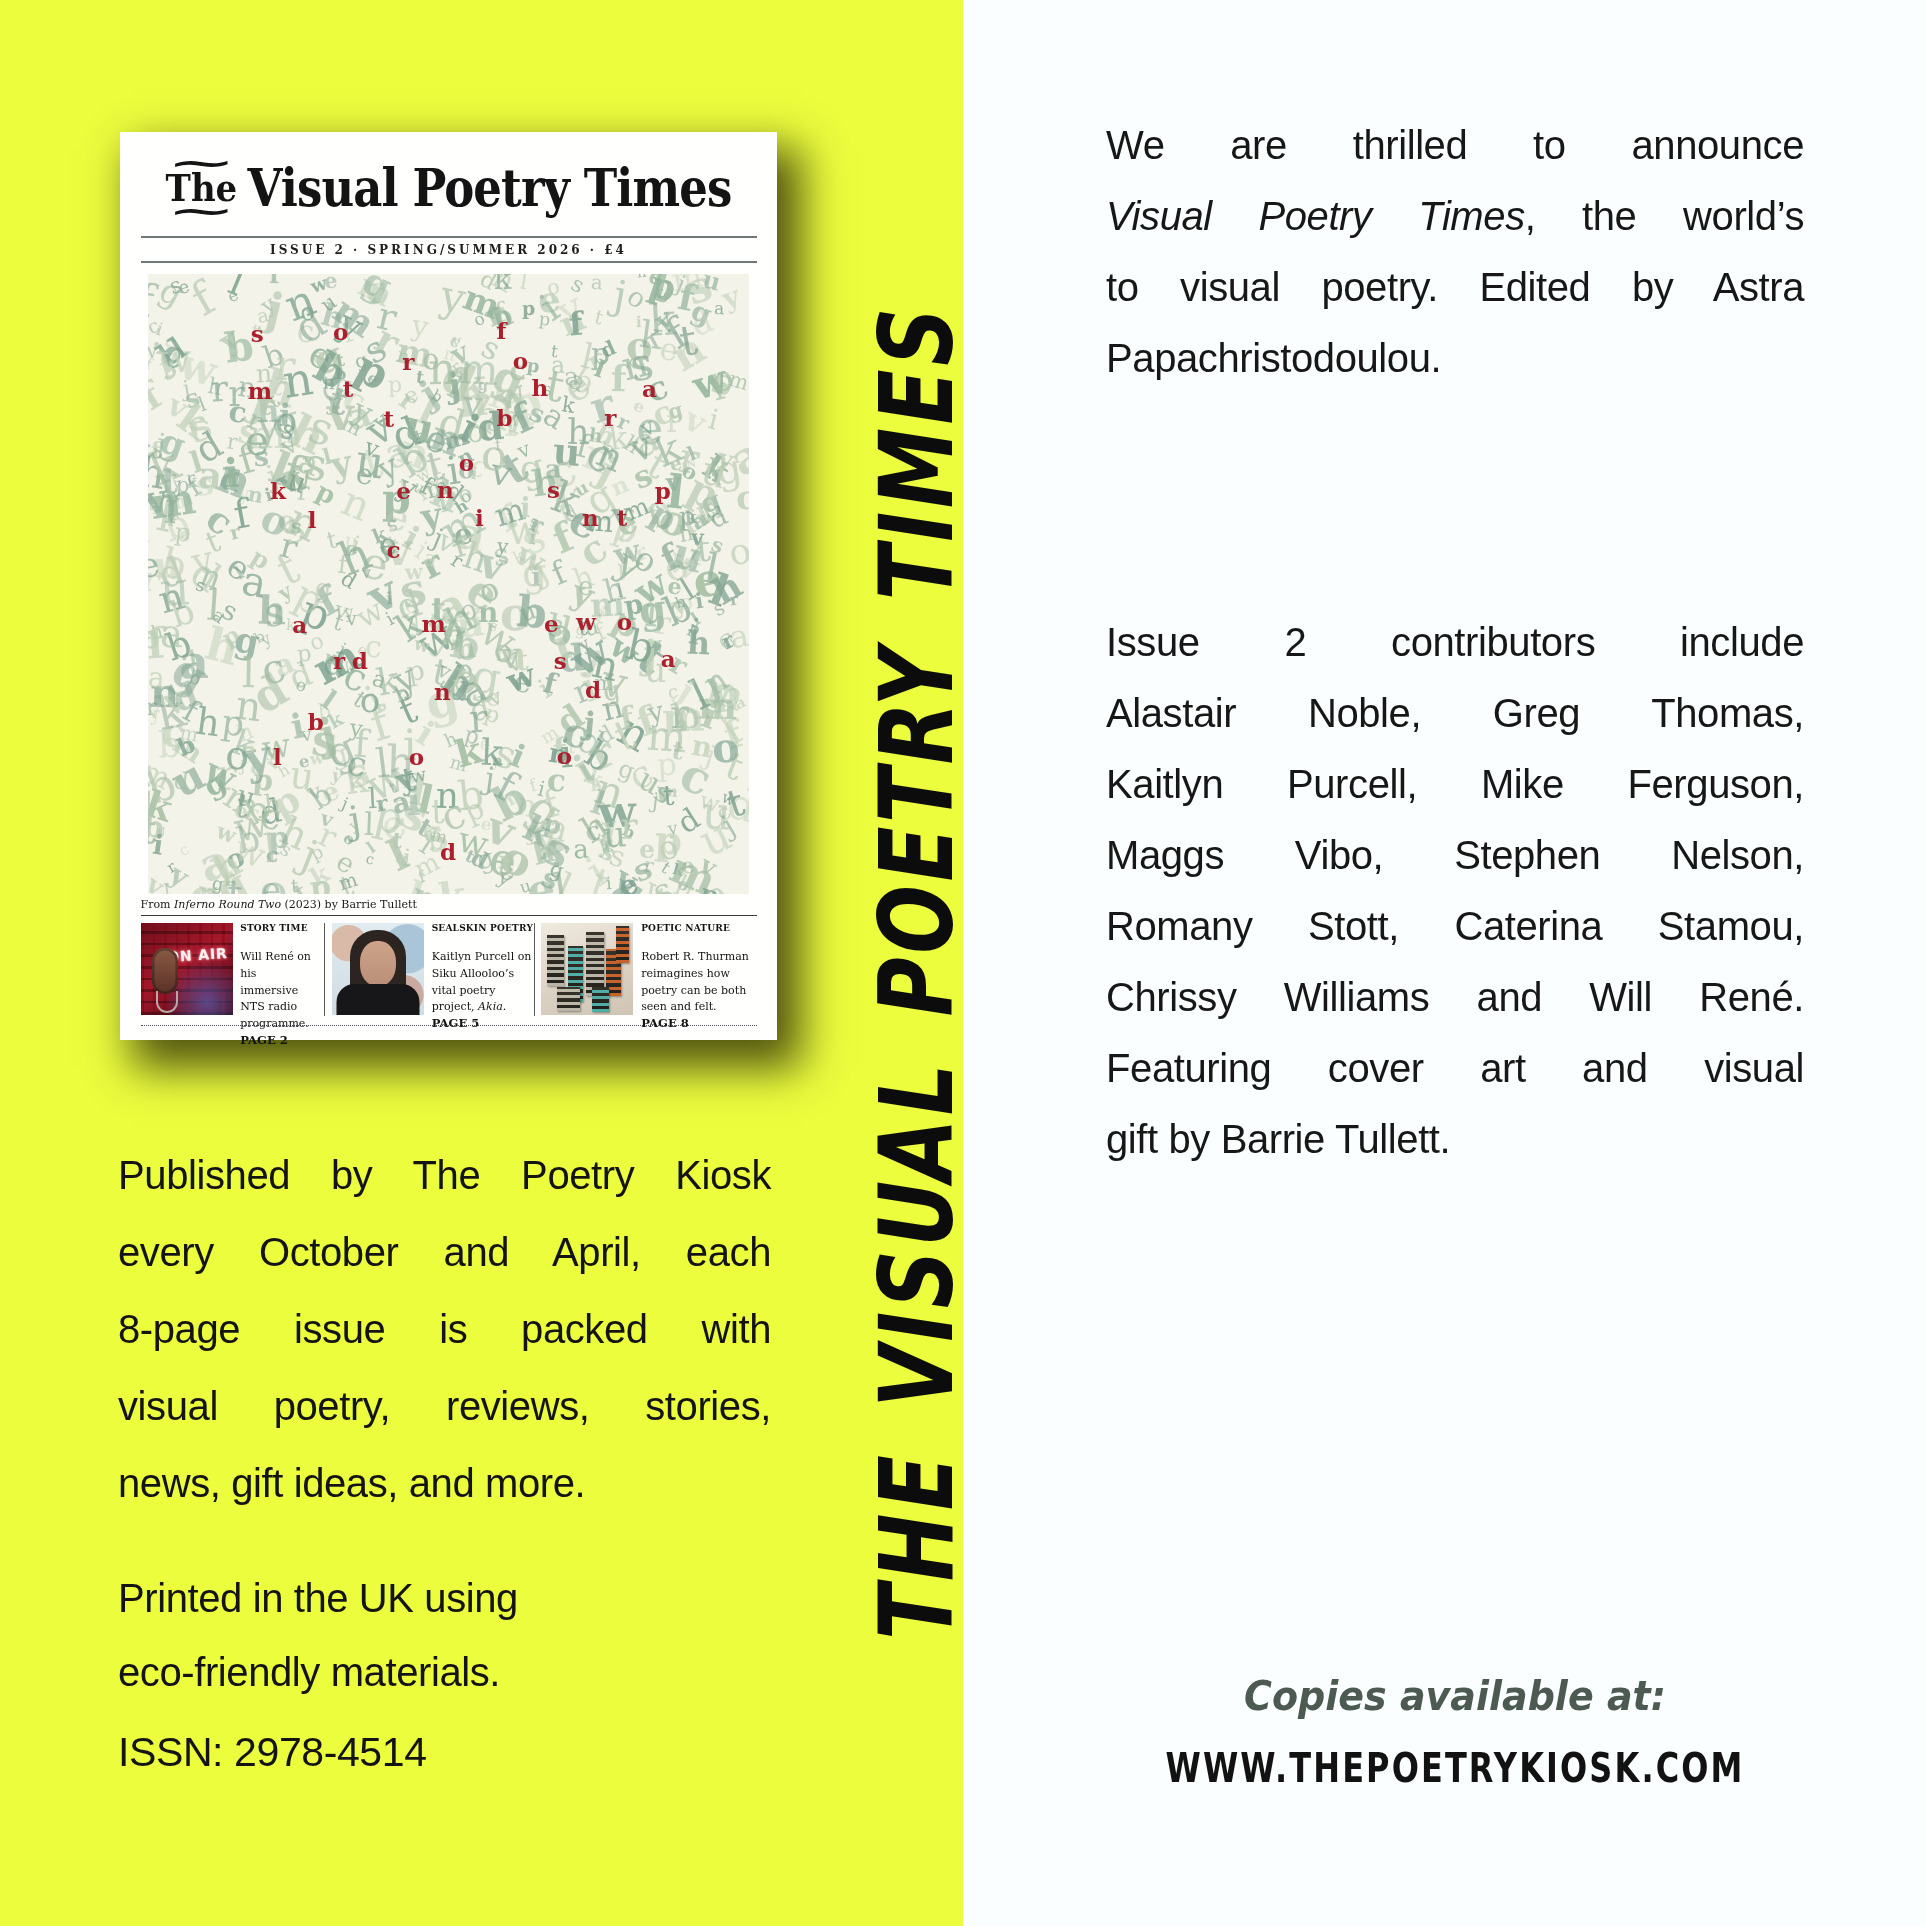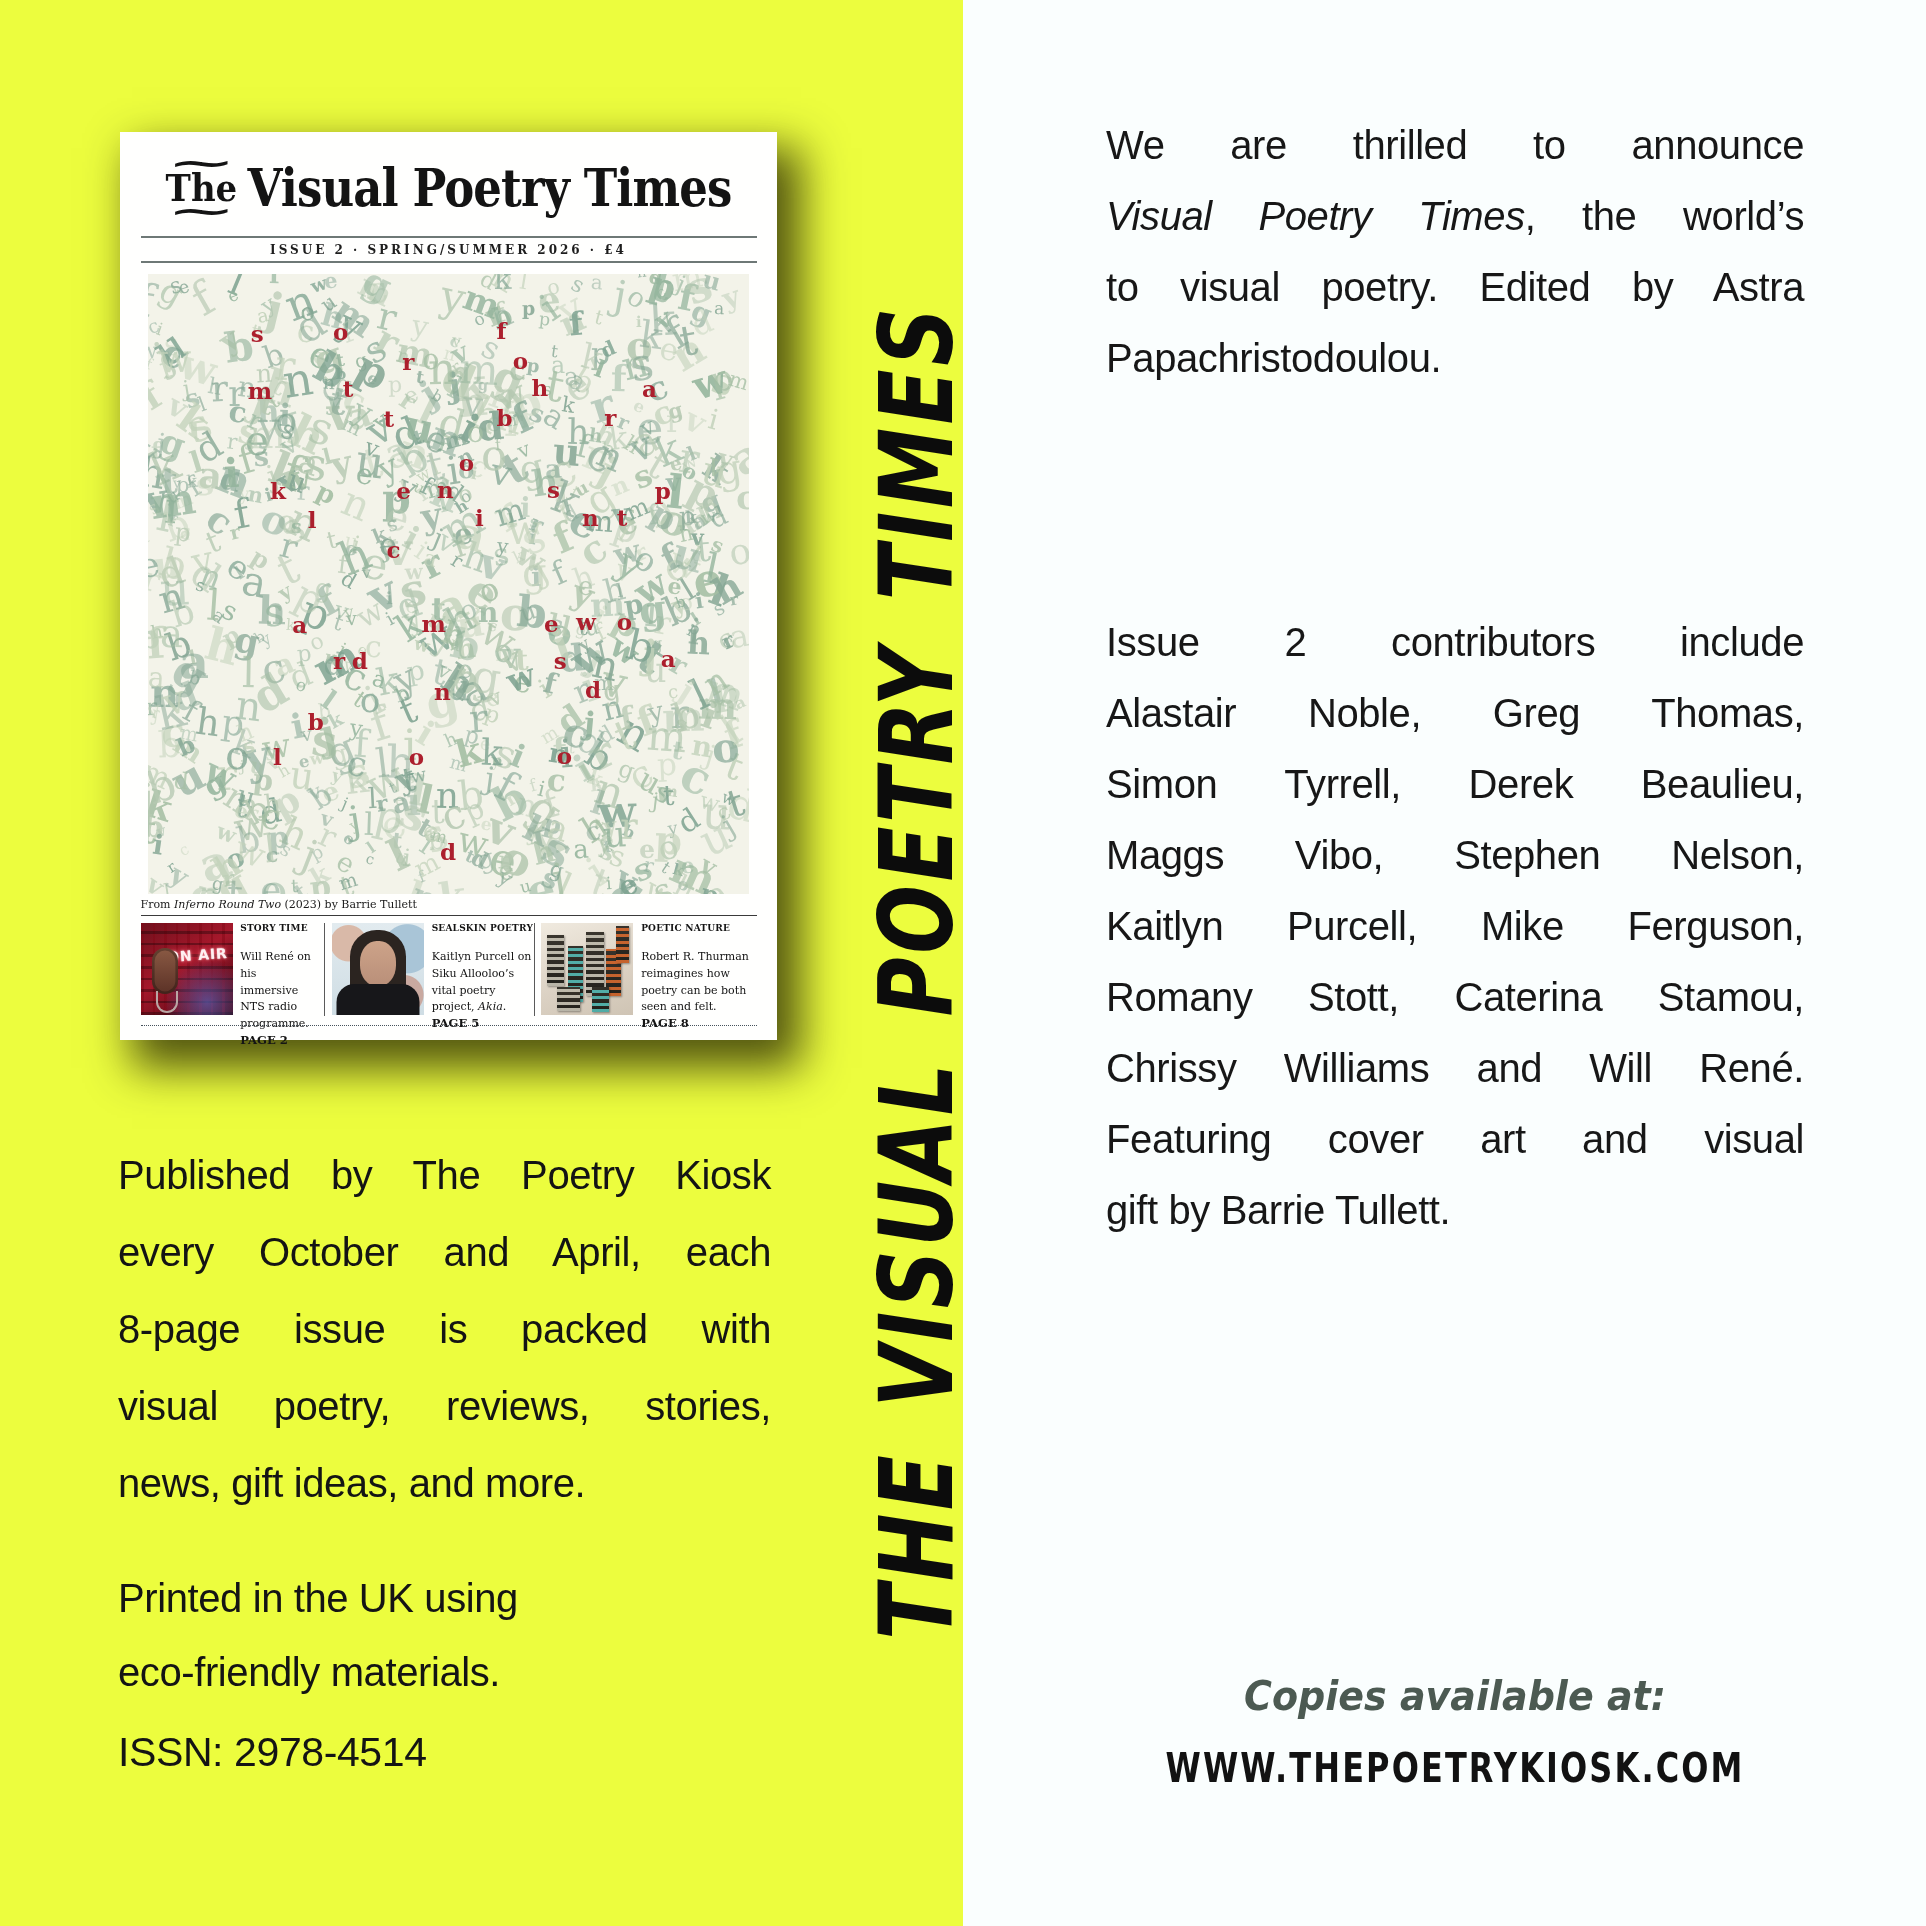--- a/index.html
+++ b/index.html
@@ -1211,23 +1211,22 @@
 
   <div class="textblock para1">
       <div class="pline"><span>We are thrilled to announce</span></div>
       <div class="pline"><i>Visual Poetry Times</i><span>, the world’s</span></div>
       <div class="pline"><span>to visual poetry. Edited by Astra</span></div>
       <div class="pline last"><span>Papachristodoulou.</span></div>
     </div>
   <div class="textblock para2">
       <div class="pline"><span>Issue 2 contributors include</span></div>
       <div class="pline"><span>Alastair Noble, Greg Thomas,</span></div>
-      <div class="pline"><span>Simon Tyrrell, Derek Beaulieu,</span></div>
+      <div class="pline"><span>Kaitlyn Purcell, Mike Ferguson,</span></div>
       <div class="pline"><span>Maggs Vibo, Stephen Nelson,</span></div>
-      <div class="pline"><span>Kaitlyn Purcell, Mike Ferguson,</span></div>
       <div class="pline"><span>Romany Stott, Caterina Stamou,</span></div>
       <div class="pline"><span>Chrissy Williams and Will René.</span></div>
       <div class="pline"><span>Featuring cover art and visual</span></div>
       <div class="pline last"><span>gift by Barrie Tullett.</span></div>
     </div>
   <div class="textblock copies">Copies available at:</div>
   <div class="textblock website">WWW.THEPOETRYKIOSK.COM</div>
 
 </div>
 

